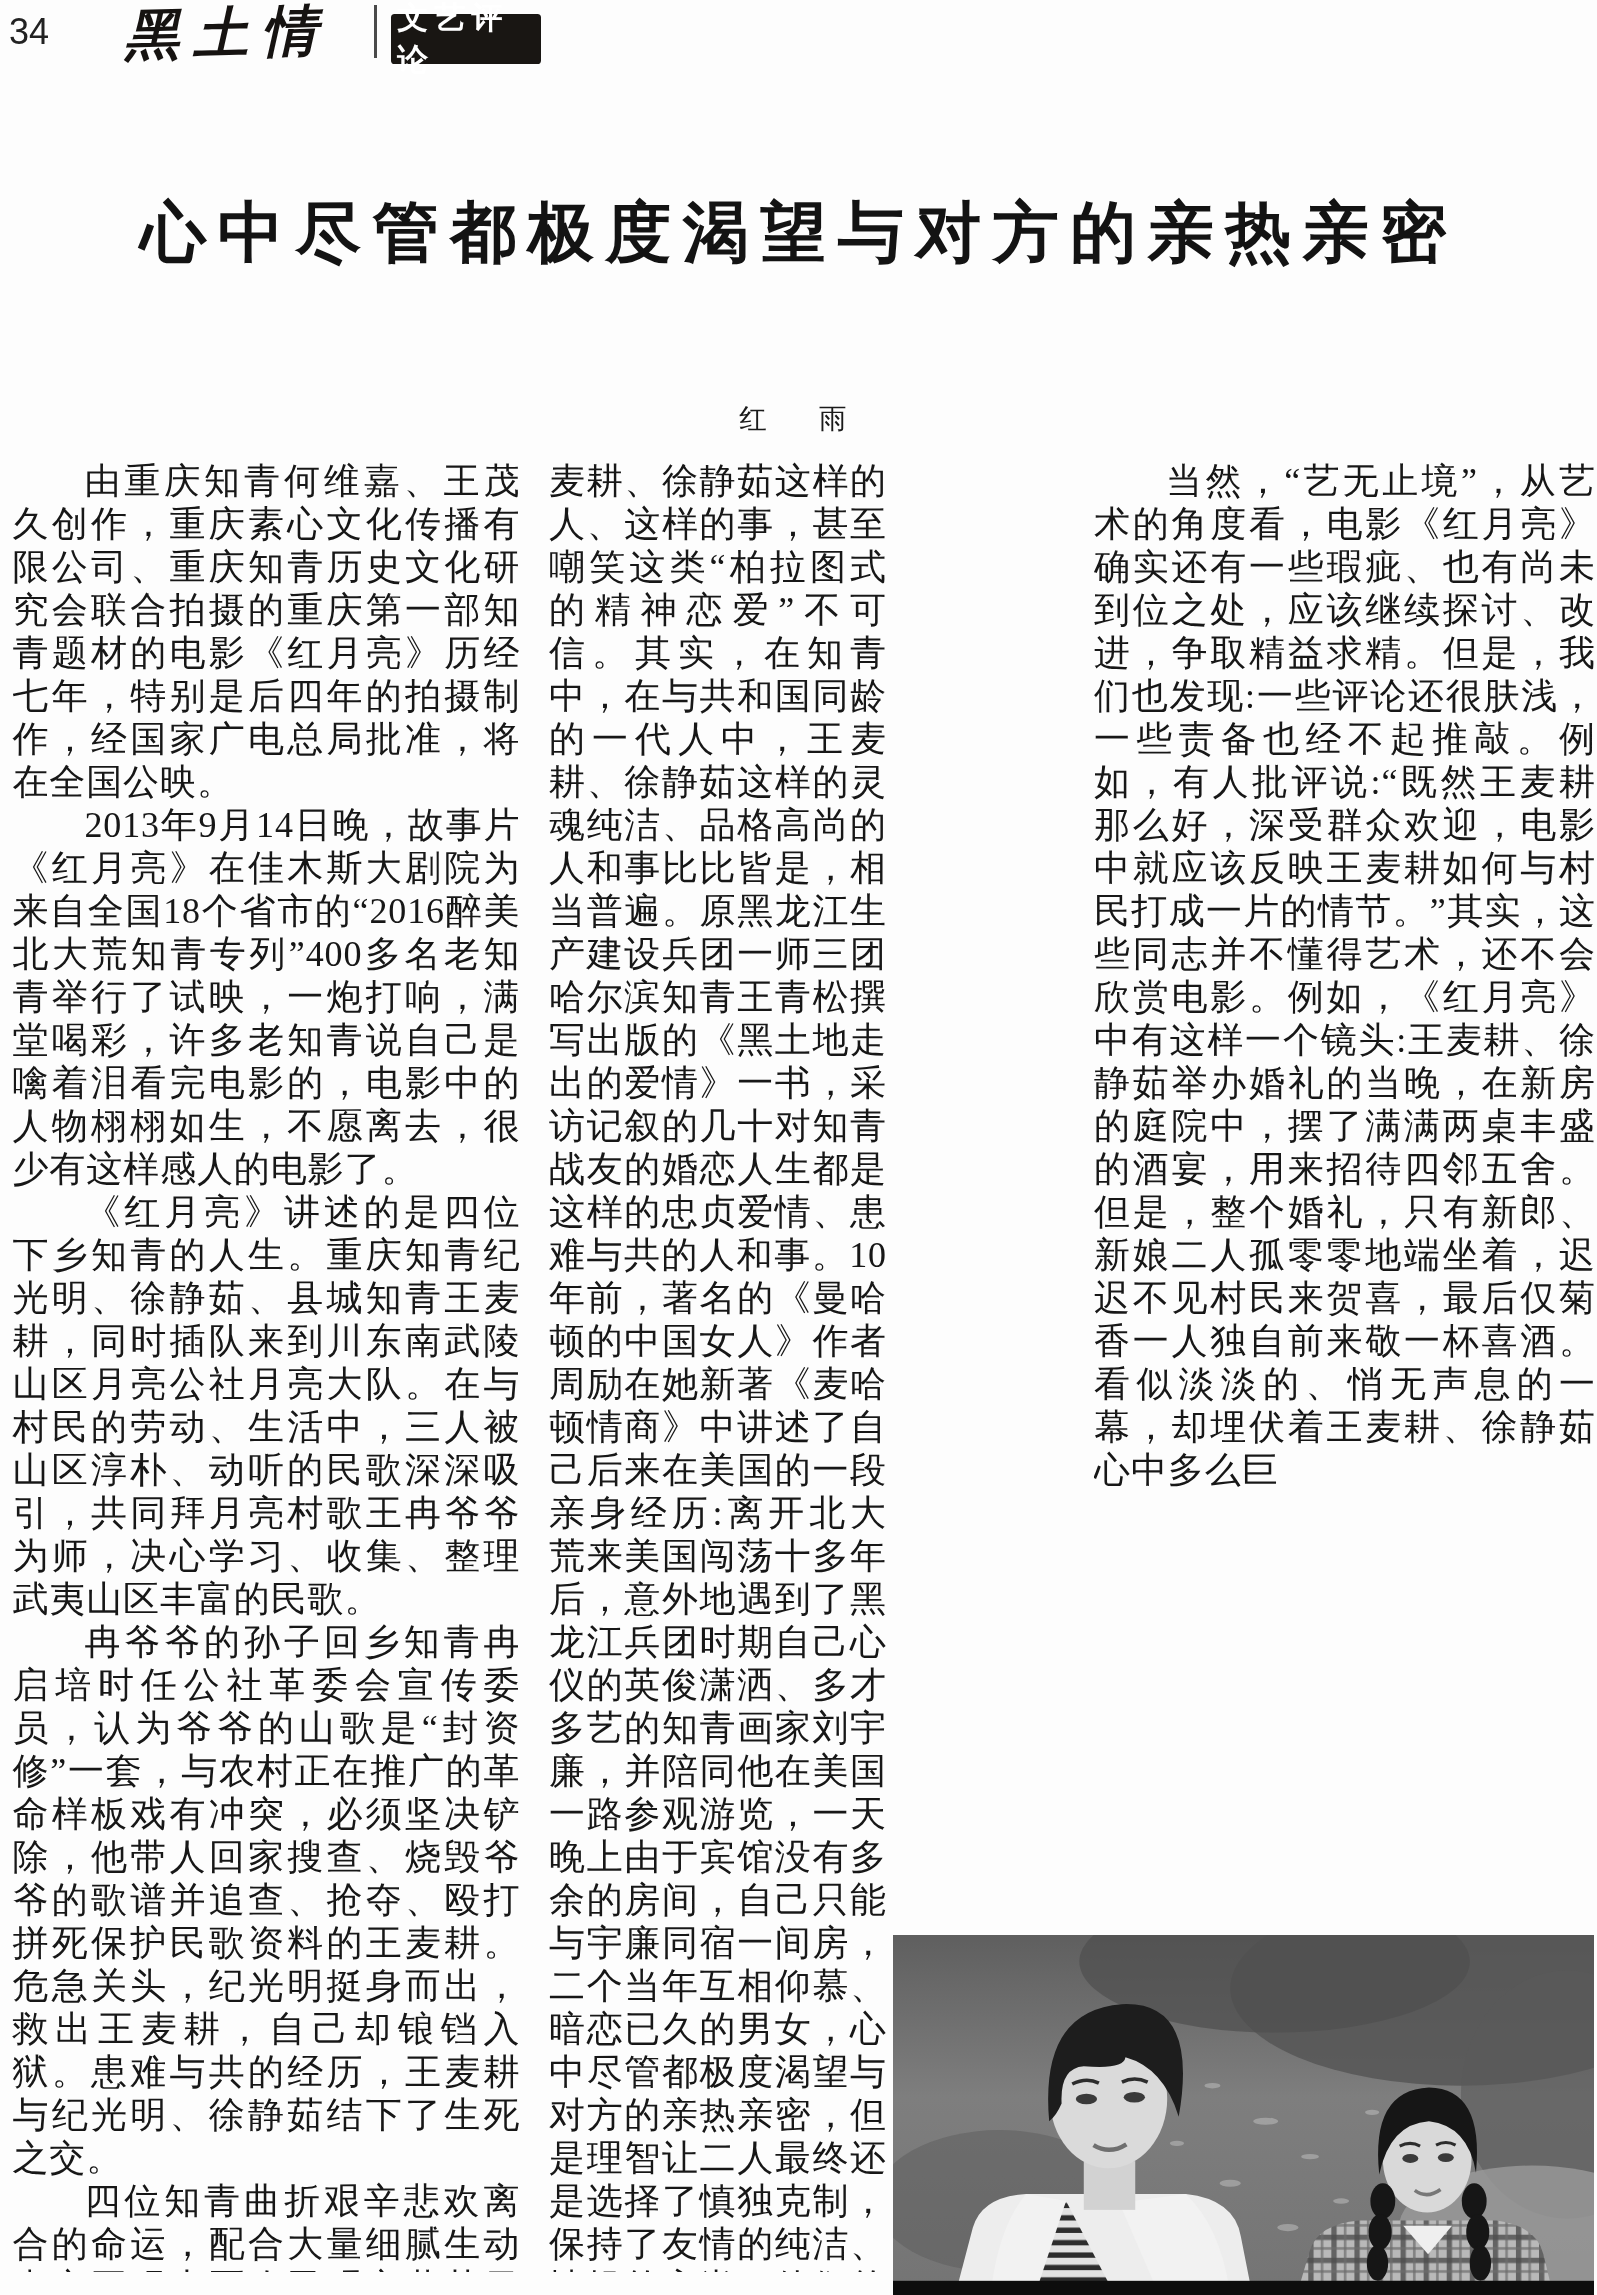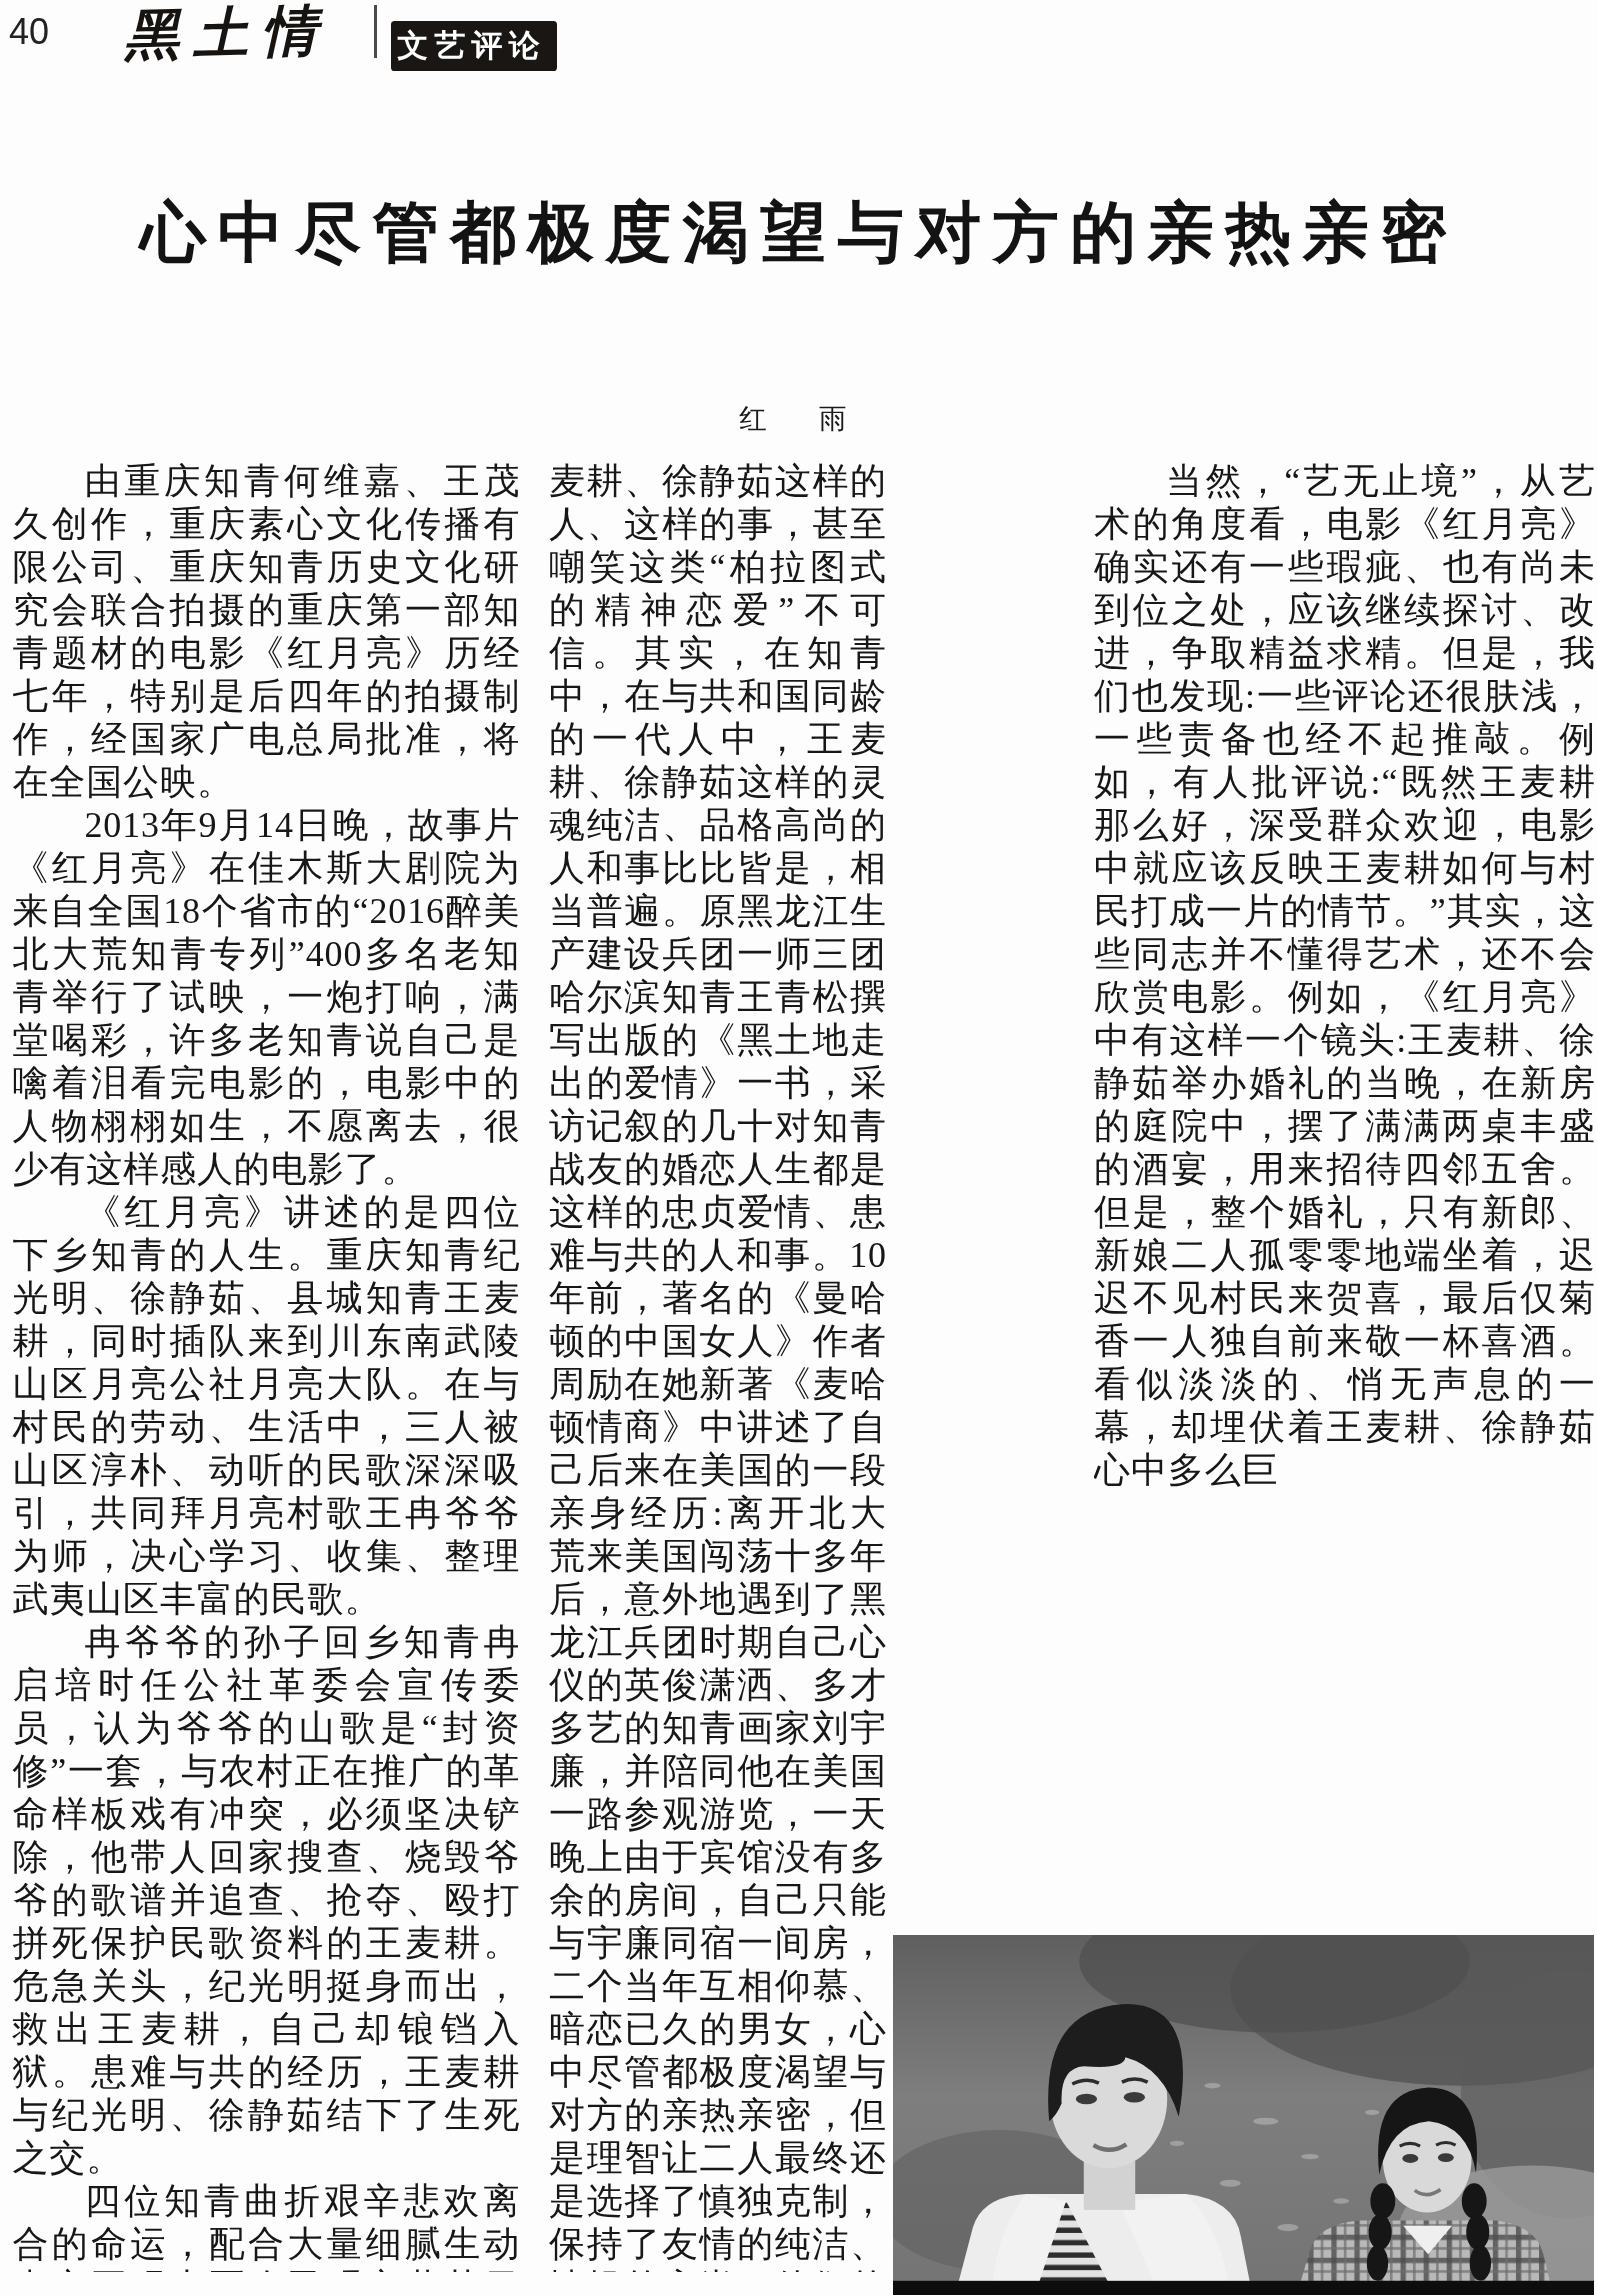--- a/index.html
+++ b/index.html
@@ -22,21 +22,21 @@
     position:absolute;left:124px;top:-3.6px;width:249px;
     font-size:55px;font-weight:bold;font-style:italic;
     letter-spacing:14px;transform:rotate(-1.5deg);
     color:#161311;
   }
   .header-divider{
     position:absolute;left:374px;top:5.3px;width:2.7px;height:53px;
     background:#4a4a4a;
   }
   .section-box{
-    position:absolute;left:391px;top:21px;width:166px;height:50px;
+    position:absolute;left:391px;top:14px;width:150px;height:50px;
     background:#191613;border-radius:3.6px;
     display:flex;align-items:center;justify-content:flex-start;
   }
   .section-box span{
     color:#fff;font-size:31px;font-weight:bold;letter-spacing:6.2px;
     padding-left:6.2px; 
   }
   
   .title{
     position:absolute;left:0;top:188px;width:100%;margin:0;
@@ -73,21 +73,21 @@
     position:absolute;left:893px;top:1935px;width:701px;height:360px;
     overflow:hidden;background:#7c7c7c;
   }
   .photo svg{display:block;width:100%;height:100%;}
 </style>
 </head>
 <body>
 
 <div class="page">
 
-  <div class="page-number">40</div>
+  <div class="page-number">34</div>
   <div class="masthead">黑土情</div>
   <div class="header-divider"></div>
   <div class="section-box">
     <span>文艺评论</span>
   </div>
 
   <h1 class="title">心中尽管都极度渴望与对方的亲热亲密</h1>
   <div class="author">红　雨</div>
 
   <div class="col col1">

